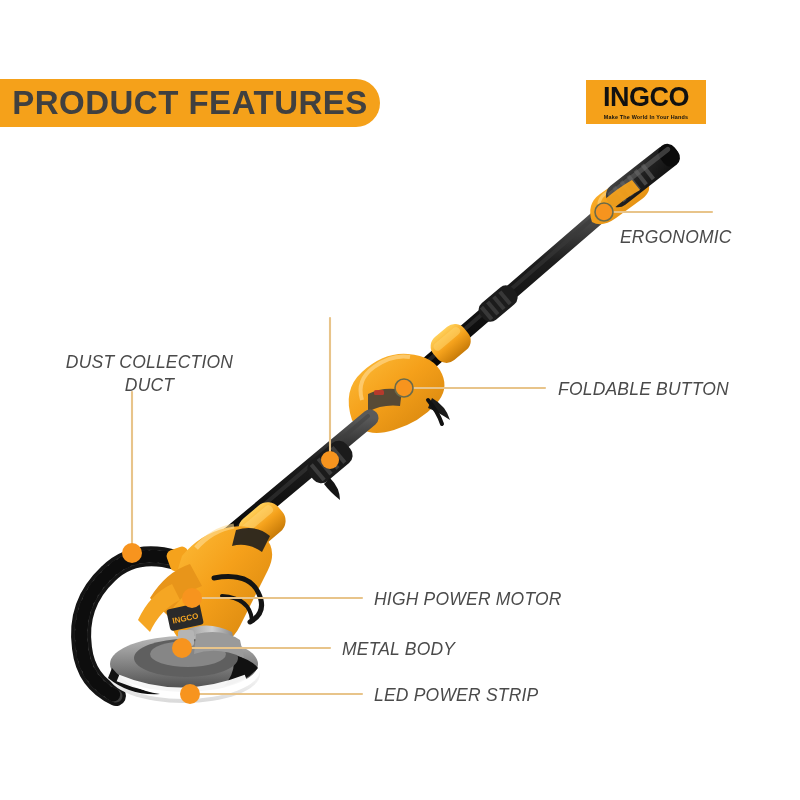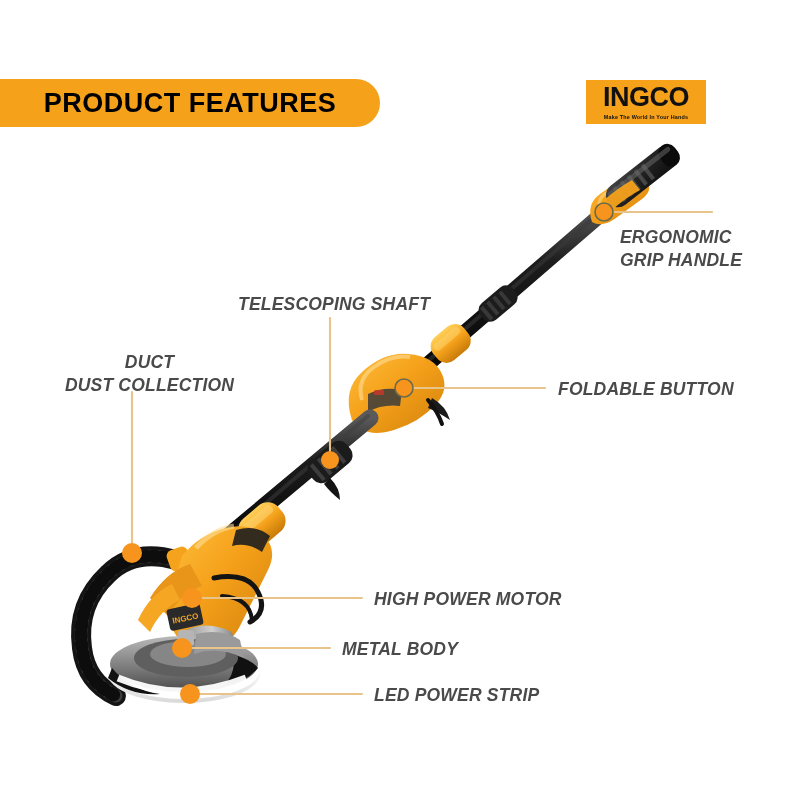--- a/index.html
+++ b/index.html
@@ -25,23 +25,23 @@
     height: 48px;
     background: #F5A11A;
     border-radius: 0 24px 24px 0;
     display: flex;
     align-items: center;
     justify-content: center;
     padding-left: 20px;
     box-sizing: border-box;
   }
   #banner-text {
-    font-size: 27px;
+    font-size: 33px;
     font-weight: bold;
-    color: #000000;
+    color: #404040;
     letter-spacing: 0.5px;
     white-space: nowrap;
   }
 
   
   #logo {
     position: absolute;
     left: 586px;
     top: 80px;
     width: 120px;
@@ -66,21 +66,21 @@
     color: #111111;
     letter-spacing: 0.2px;
     margin-top: 3px;
     white-space: nowrap;
   }
 
   
   .callout {
     position: absolute;
     font-style: italic;
-    font-weight: bold;
+    font-weight: normal;
     font-size: 17.5px;
     color: #4a4a4a;
     letter-spacing: 0.2px;
     line-height: 1.32;
     white-space: nowrap;
   }
   .callout.center { text-align: center; }
 
   
   #leaders {
@@ -297,30 +297,26 @@
     <span id="banner-text">PRODUCT FEATURES</span>
   </div>
 
   <div id="logo">
     <span id="logo-word">INGCO</span>
     <span id="logo-tag">Make The World In Your Hands</span>
   </div>
 
   <div class="callout" style="left:620px; top:226px;">
     <div>ERGONOMIC</div>
-    <div>GRIP HANDLE</div>
-  </div>
-
-  <div class="callout" style="left:238px; top:293px;">
-    <div>TELESCOPING SHAFT</div>
-  </div>
+  </div>
+
 
   <div class="callout center" style="left:62px; top:351px; width:175px;">
+    <div>DUST COLLECTION</div>
     <div>DUCT</div>
-    <div>DUST COLLECTION</div>
   </div>
 
   <div class="callout" style="left:558px; top:378px;text-align:center;">
     <div>FOLDABLE BUTTON</div>
   </div>
 
   <div class="callout" style="left:342px; top:638px;">
     <div>METAL BODY</div>
   </div>
 

